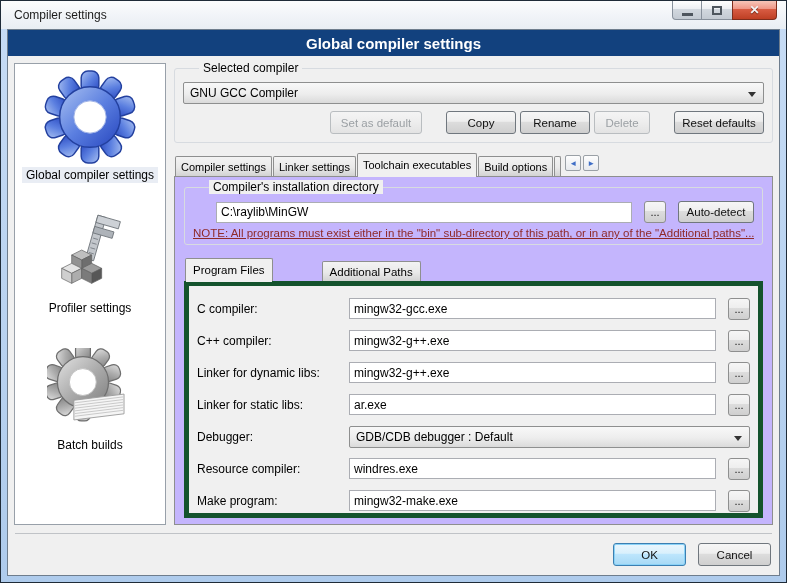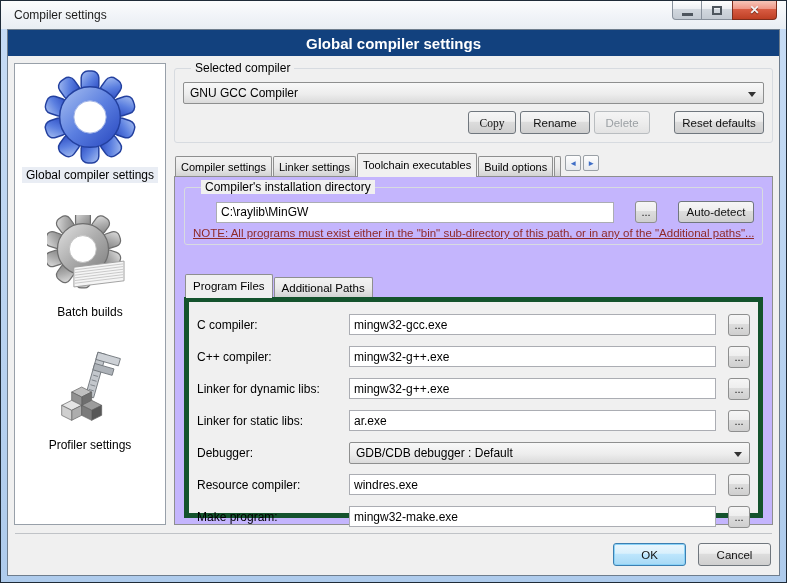--- a/index.html
+++ b/index.html
@@ -47,37 +47,37 @@
   .sidebar{width:152px;flex:0 0 152px;background:#FFFFFF;border:1px solid #98A0A9;display:flex;flex-direction:column;align-items:center;overflow:hidden;}
   .side-item{display:flex;flex-direction:column;align-items:center;}
   .side-item.first{margin-top:6px;}
   .side-item.second{margin-top:30px;}
   .side-item.third{margin-top:32px;}
   .side-label{font-size:12px;margin-top:3px;padding:1px 4px;white-space:nowrap;}
   .side-item.selected .side-label{background:#E9EDF4;}
   
   .main{flex:1;display:flex;flex-direction:column;min-width:0;}
   .groupbox{border:1px solid #D7DBE0;border-radius:3px;position:relative;}
-  .gb-label{position:absolute;top:-8px;left:16px;background:#F0F0F0;padding:0 4px;font-size:12px;white-space:nowrap;}
+  .gb-label{position:absolute;top:-8px;left:24px;background:#F0F0F0;padding:0 4px;font-size:12px;white-space:nowrap;}
   .sel-group{margin-top:5px;padding:13px 8px 8px;flex:0 0 auto;}
   .combo{
     height:22px;border:1px solid #8E8F8F;border-radius:2px;
     background:linear-gradient(180deg,#F8F8F8,#EDEDED 55%,#DADADA);
     display:flex;align-items:center;padding:0 20px 0 6px;font-size:12px;position:relative;white-space:nowrap;overflow:hidden;
   }
   .combo .arrow{position:absolute;right:7px;top:9px;width:0;height:0;border-left:4px solid transparent;border-right:4px solid transparent;border-top:5px solid #333;}
   .btnrow{display:flex;margin-top:7px;justify-content:flex-end;gap:4px;}
   .btn{
     height:23px;border:1px solid #70777E;border-radius:3px;
     background:linear-gradient(180deg,#F6F6F6,#EEEEEE 45%,#DDDDDD 46%,#CFCFCF);
     font-size:11.5px;display:flex;align-items:center;justify-content:center;padding:0 8px;color:#111;white-space:nowrap;
   }
   .btn.disabled{border-color:#B9BDC0;color:#9BA0A4;background:linear-gradient(180deg,#F4F4F4,#EEEEEE 45%,#E3E3E3);}
   .btn.w-setdef{width:92px;margin-right:20px;}
-  .btn.w-copy{width:48px;font-family:Liberation Serif, serif;}
+  .btn.w-copy{width:70px;}
   .btn.w-rename{width:70px;}
   .btn.w-delete{width:56px;margin-right:20px;}
   .btn.w-reset{width:90px;}
   
   .tabrow{display:flex;align-items:flex-end;margin-top:10px;position:relative;z-index:2;padding-left:1px;}
   .tab{
     height:20px;padding:0 5px;display:flex;align-items:center;
     border:1px solid #8E8F8F;border-bottom:none;border-radius:2px 2px 0 0;
     background:linear-gradient(180deg,#F3F3F3,#E9E9E9 55%,#D3D3D3);
     font-size:11px;margin-right:1px;white-space:nowrap;
@@ -87,30 +87,30 @@
   .tab-sliver{width:7px;padding:0;overflow:hidden;}
   .tab-arrows{display:flex;gap:2px;margin-left:3px;align-self:flex-start;margin-top:2px;}
   .arrow-btn{
     width:16px;height:16px;border:1px solid #9AA0A6;border-radius:2px;
     background:linear-gradient(180deg,#FDFDFD,#E7EAEE);
     display:flex;align-items:center;justify-content:center;font-size:8px;color:#3F6EC6;padding:0;
   }
   .panel{flex:1;border:1px solid #8E8F8F;background:#c4b5fd;padding:10px 9px 6px;display:flex;flex-direction:column;min-height:0;}
   
   .install-group{padding:13px 8px 5px;flex:0 0 auto;}
-  .dir-row{display:flex;gap:21px;align-items:center;padding-left:23px;}
+  .dir-row{display:flex;gap:12px;align-items:center;padding-left:23px;}
   .textinput{
     flex:1;height:21px;border:1px solid #ABADB3;background:#fff;
     font-size:12px;padding:0 4px;font-family:"Liberation Sans",sans-serif;min-width:0;
   }
   .sq-btn{width:22px;flex:0 0 22px;height:22px;font-size:11px;padding:0;border-color:#8E8F8F;}
   .autodetect{width:76px;flex:0 0 76px;height:22px;border-color:#70777E;}
   .note{margin-top:4px;font-size:11.5px;color:#8F2A2A;white-space:nowrap;overflow:hidden;text-decoration:underline;}
   
-  .subtabrow{display:flex;align-items:flex-end;margin-top:29px;position:relative;z-index:2;padding-left:1px;}
+  .subtabrow{display:flex;align-items:flex-end;margin-top:13px;position:relative;z-index:2;padding-left:1px;gap:48px;}
   .subtabrow .tab{font-size:11.5px;padding:0 7px;}
   .subpanel{flex:1;border:5px solid #14532d;background:#F0F0F0;padding:12px 8px 8px;display:flex;flex-direction:column;min-height:0;}
   .field-row{display:flex;align-items:center;margin-bottom:10px;}
   .field-label{width:152px;flex:0 0 152px;font-size:12px;white-space:nowrap;}
   .field-ctrl{flex:1;display:flex;gap:12px;align-items:flex-start;min-width:0;}
   .field-ctrl .combo{flex:1;}
   
   .footer{
     height:42px;flex:0 0 42px;margin:0 7px;border-top:1px solid #C0C3C7;
     display:flex;align-items:center;justify-content:flex-end;gap:12px;padding-right:1px;
@@ -170,20 +170,46 @@
                 <rect x="39" y="1" width="18" height="22" rx="7" transform="rotate(252 48 48)"></rect>
                 <rect x="39" y="1" width="18" height="22" rx="7" transform="rotate(288 48 48)"></rect>
                 <rect x="39" y="1" width="18" height="22" rx="7" transform="rotate(324 48 48)"></rect>
                 <circle cx="48" cy="48" r="31"></circle>
               </g>
               <circle cx="48" cy="48" r="16.5" fill="#FFFFFF" stroke="#9FB2E6" stroke-width="1"></circle>
             </svg>
             <span class="side-label">Global compiler settings</span>
           </div>
 
+          <div class="side-item second">
+            <svg width="80" height="84" viewBox="0 0 96 96">
+              <g transform="rotate(16 60 28)">
+                <rect x="50" y="2" width="10" height="54" fill="#C3C7CC" stroke="#6F747A" stroke-width="1"></rect>
+                <rect x="50" y="2" width="28" height="9" fill="#CDD1D6" stroke="#6F747A" stroke-width="1"></rect>
+                <rect x="50" y="16" width="24" height="8" fill="#AEB3B9" stroke="#6F747A" stroke-width="1"></rect>
+                <line x1="52" y1="30" x2="58" y2="30" stroke="#7A7F85"></line>
+                <line x1="52" y1="36" x2="58" y2="36" stroke="#7A7F85"></line>
+                <line x1="52" y1="42" x2="58" y2="42" stroke="#7A7F85"></line>
+                <line x1="52" y1="48" x2="58" y2="48" stroke="#7A7F85"></line>
+              </g>
+              <g stroke="#5E5E5E" stroke-width="0.8">
+                <polygon points="38,42 50,48 38,54 26,48" fill="#BFBFBF"></polygon>
+                <polygon points="50,48 50,60 38,66 38,54" fill="#6E6E6E"></polygon>
+                <polygon points="26,48 26,60 38,66 38,54" fill="#929292"></polygon>
+                <polygon points="26,58 38,64 26,70 14,64" fill="#E4E4E4"></polygon>
+                <polygon points="38,64 38,76 26,82 26,70" fill="#ADADAD"></polygon>
+                <polygon points="14,64 14,76 26,82 26,70" fill="#CFCFCF"></polygon>
+                <polygon points="50,58 62,64 50,70 38,64" fill="#9C9C9C"></polygon>
+                <polygon points="62,64 62,76 50,82 50,70" fill="#575757"></polygon>
+                <polygon points="38,64 38,76 50,82 50,70" fill="#7B7B7B"></polygon>
+              </g>
+            </svg>
+            <span class="side-label">Profiler settings</span>
+          </div>
+
           <div class="side-item third">
             <svg width="86" height="86" viewBox="0 0 96 96">
               <defs>
                 <linearGradient id="graygrad" x1="0" y1="0" x2="1" y2="1">
                   <stop offset="0" stop-color="#E3E3E3"></stop>
                     <stop offset="0.5" stop-color="#ACACAC"></stop>
                     <stop offset="1" stop-color="#7E7E7E"></stop>
                 </linearGradient>
               </defs>
               <g transform="translate(-4,-6) scale(0.92)" fill="url(#graygrad)" stroke="#6E6E6E" stroke-width="1.5">
@@ -205,57 +231,32 @@
                 <line x1="31" y1="65" x2="85" y2="65" stroke="#C6C6C6"></line>
                 <line x1="31" y1="68" x2="85" y2="68" stroke="#C6C6C6"></line>
                 <line x1="31" y1="71" x2="85" y2="71" stroke="#C6C6C6"></line>
                 <line x1="31" y1="74" x2="85" y2="74" stroke="#C6C6C6"></line>
                 <line x1="31" y1="77" x2="85" y2="77" stroke="#C6C6C6"></line>
                 <line x1="31" y1="80" x2="85" y2="80" stroke="#C6C6C6"></line>
               </g>
             </svg>
             <span class="side-label">Batch builds</span>
           </div>
-
-          <div class="side-item second">
-            <svg width="80" height="84" viewBox="0 0 96 96">
-              <g transform="rotate(16 60 28)">
-                <rect x="50" y="2" width="10" height="54" fill="#C3C7CC" stroke="#6F747A" stroke-width="1"></rect>
-                <rect x="50" y="2" width="28" height="9" fill="#CDD1D6" stroke="#6F747A" stroke-width="1"></rect>
-                <rect x="50" y="16" width="24" height="8" fill="#AEB3B9" stroke="#6F747A" stroke-width="1"></rect>
-                <line x1="52" y1="30" x2="58" y2="30" stroke="#7A7F85"></line>
-                <line x1="52" y1="36" x2="58" y2="36" stroke="#7A7F85"></line>
-                <line x1="52" y1="42" x2="58" y2="42" stroke="#7A7F85"></line>
-                <line x1="52" y1="48" x2="58" y2="48" stroke="#7A7F85"></line>
-              </g>
-              <g stroke="#5E5E5E" stroke-width="0.8">
-                <polygon points="38,42 50,48 38,54 26,48" fill="#BFBFBF"></polygon>
-                <polygon points="50,48 50,60 38,66 38,54" fill="#6E6E6E"></polygon>
-                <polygon points="26,48 26,60 38,66 38,54" fill="#929292"></polygon>
-                <polygon points="26,58 38,64 26,70 14,64" fill="#E4E4E4"></polygon>
-                <polygon points="38,64 38,76 26,82 26,70" fill="#ADADAD"></polygon>
-                <polygon points="14,64 14,76 26,82 26,70" fill="#CFCFCF"></polygon>
-                <polygon points="50,58 62,64 50,70 38,64" fill="#9C9C9C"></polygon>
-                <polygon points="62,64 62,76 50,82 50,70" fill="#575757"></polygon>
-                <polygon points="38,64 38,76 50,82 50,70" fill="#7B7B7B"></polygon>
-              </g>
-            </svg>
-            <span class="side-label">Profiler settings</span>
-          </div>
         </div>
 
         <div class="main">
 
           <div class="groupbox sel-group">
             <span class="gb-label">Selected compiler</span>
             <div class="combo">
               <span>GNU GCC Compiler</span>
               <span class="arrow"></span>
             </div>
             <div class="btnrow">
+              <div class="btn disabled w-setdef">Set as default</div>
               <div class="btn w-copy">Copy</div>
               <div class="btn w-rename">Rename</div>
               <div class="btn disabled w-delete">Delete</div>
               <div class="btn w-reset">Reset defaults</div>
             </div>
           </div>
 
           <div class="tabrow">
             <div class="tab">Compiler settings</div>
             <div class="tab">Linker settings</div>

